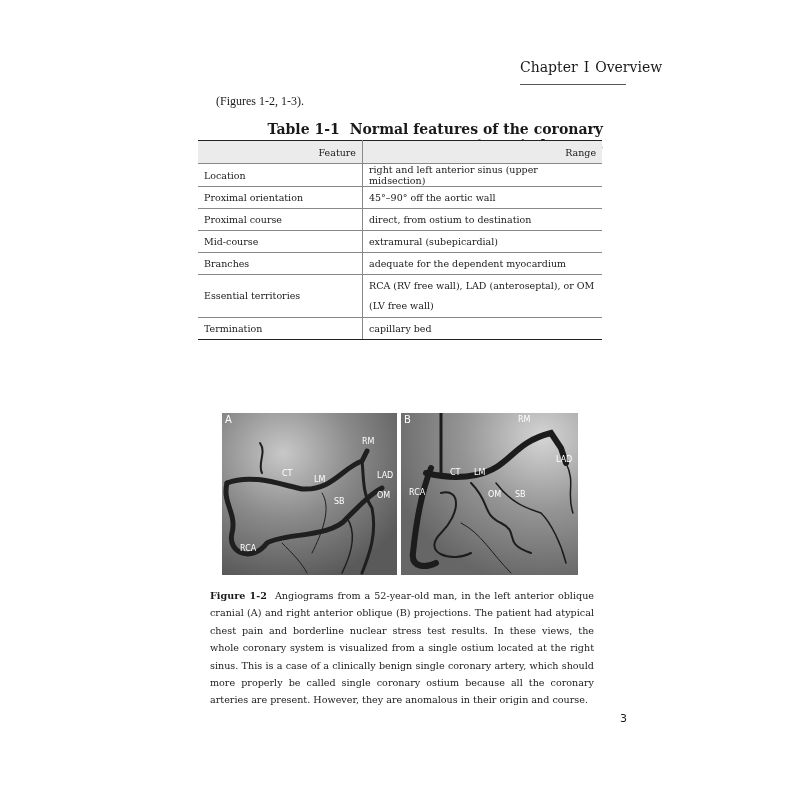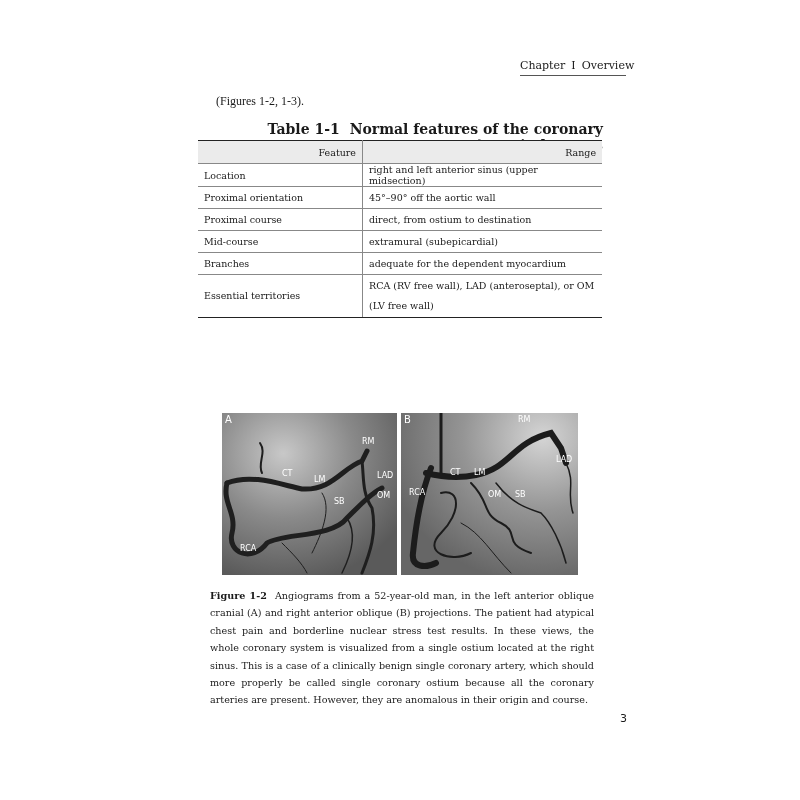--- a/index.html
+++ b/index.html
@@ -2,21 +2,21 @@
 <html><head>
 <meta charset="utf-8">
 <style>
   html, body { margin: 0; padding: 0; }
   body {
     width: 800px; height: 800px; background: #ffffff; position: relative; overflow: hidden;
     font-family: "DejaVu Serif", "Liberation Serif", serif; color: #1a1a1a;
   }
   .header {
     position: absolute; left: 520px; top: 59px; width: 106px;
-    font-size: 11px; text-align: right; padding-bottom: 3px;
+    font-size: 14px; text-align: right; padding-bottom: 9px;
     border-bottom: 1px solid #555;
   }
   .header .sep { margin: 0 6px; }
   .intro {
     position: absolute; left: 196px; top: 94px; font-size: 12px;
     font-family: Liberation Serif, serif;
     margin-left: 20px;
   }
   .table-caption {
     position: absolute; left: 196px; top: 121px; width: 407px; text-align: right;
@@ -93,20 +93,24 @@
         <td>extramural (subepicardial)</td>
       </tr>
     <tr>
         <td class="col1">Branches</td>
         <td>adequate for the dependent myocardium</td>
       </tr>
     <tr class="tall">
         <td class="col1">Essential territories</td>
         <td>RCA (RV free wall),  LAD (anteroseptal),  or OM (LV free wall)</td>
       </tr>
+    <tr>
+        <td class="col1">Termination</td>
+        <td>capillary bed</td>
+      </tr>
   </tbody>
 </table>
 
 <div class="figure-wrap">
   <div class="panel a">
     <svg viewBox="0 0 175 162" preserveAspectRatio="none">
       <defs>
         <radialGradient id="ga" cx="35%" cy="25%" r="80%">
           <stop offset="0" stop-color="#c8c8c8"></stop>
             <stop offset="0.5" stop-color="#8a8a8a"></stop>

